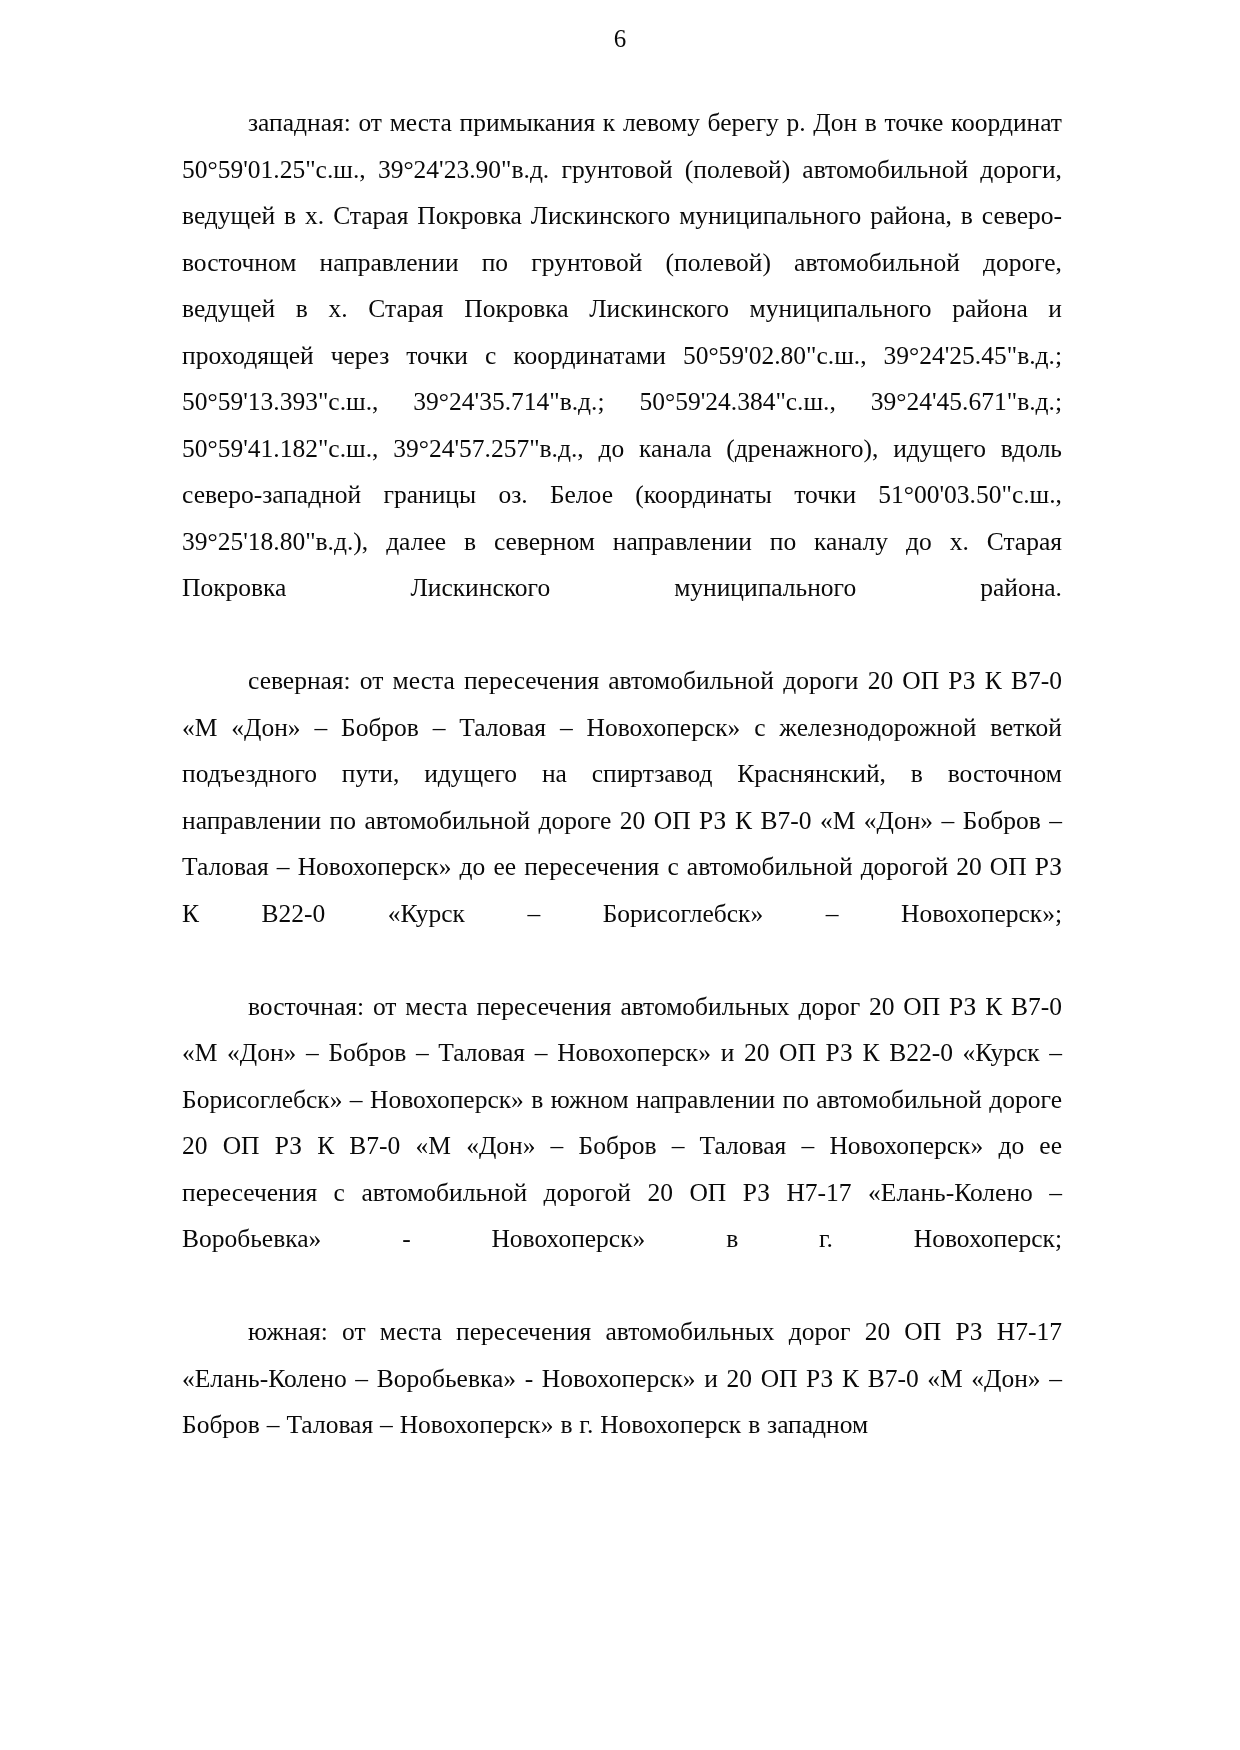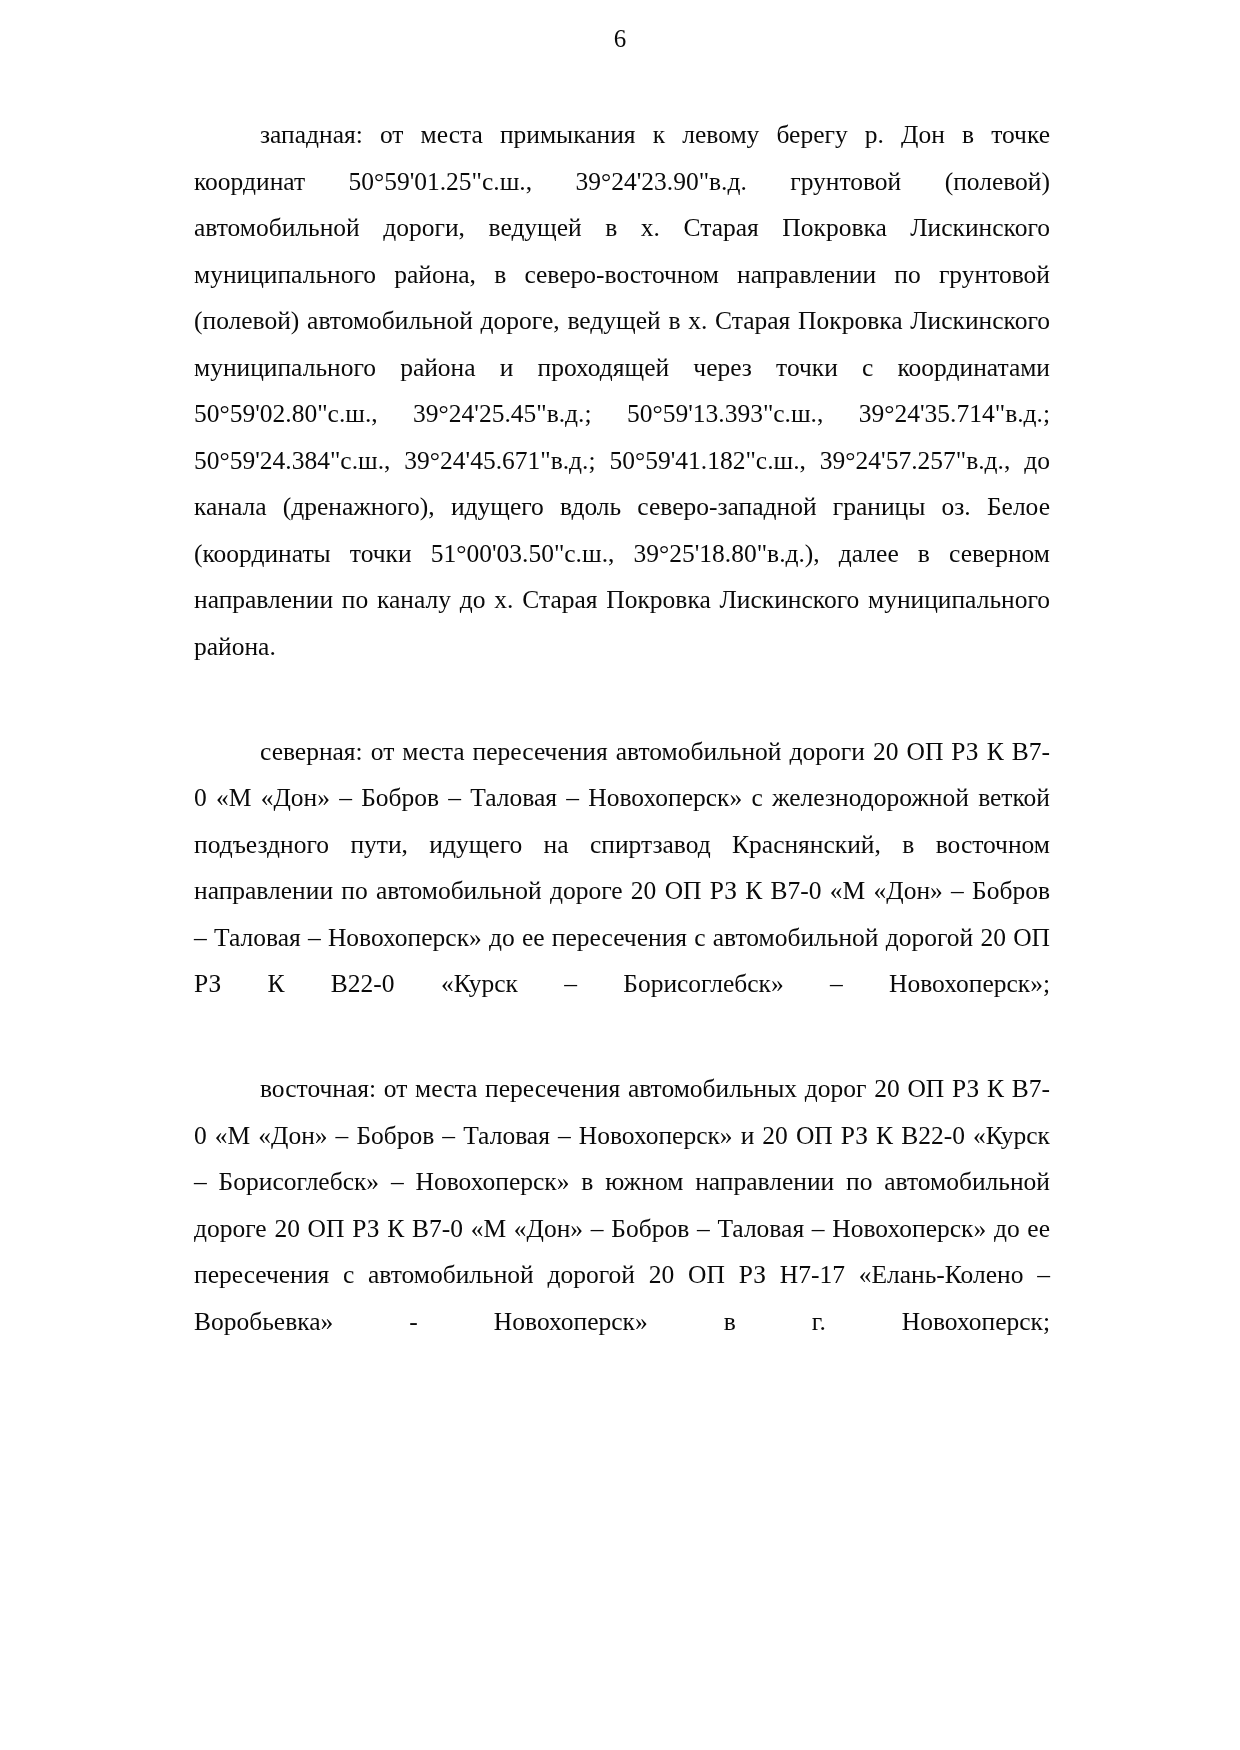--- a/index.html
+++ b/index.html
@@ -33,21 +33,21 @@
     line-height: 1;
     letter-spacing: 0;
   }
   .body-block {
     position: absolute;
     top: 100px;
     left: 182px;
     width: 880px;
   }
   .para {
-    margin: 12px;
+    margin: 0;
     font-size: 25.5px;
     line-height: 46.5px;
     text-align: justify;
     text-justify: inter-word;
     word-spacing: 0.02em;
     hyphens: none;
   }
   .para.indent {
     text-indent: 66px;
   }
@@ -73,15 +73,16 @@
 
   <div class="body-block">
 
     <p class="para indent">западная: от места примыкания к левому берегу р. Дон в точке координат 50°59'01.25"с.ш., 39°24'23.90"в.д. грунтовой (полевой) автомобильной дороги, ведущей в х. Старая Покровка Лискинского муниципального района, в северо-восточном направлении по грунтовой (полевой) автомобильной дороге, ведущей в х. Старая Покровка Лискинского муниципального района и проходящей через точки с координатами 50°59'02.80"с.ш., 39°24'25.45"в.д.; 50°59'13.393"с.ш., 39°24'35.714"в.д.; 50°59'24.384"с.ш., 39°24'45.671"в.д.; 50°59'41.182"с.ш., 39°24'57.257"в.д., до канала (дренажного), идущего вдоль северо-западной границы оз. Белое (координаты точки 51°00'03.50"с.ш., 39°25'18.80"в.д.), далее в северном направлении по каналу до х. Старая Покровка Лискинского муниципального района.</p>
 
 
     <p class="para indent">северная: от места пересечения автомобильной дороги 20 ОП РЗ К В7-0 «М «Дон» – Бобров – Таловая – Новохоперск» с железнодорожной веткой подъездного пути, идущего на спиртзавод Краснянский, в восточном направлении по автомобильной дороге 20 ОП РЗ К В7-0 «М «Дон» – Бобров – Таловая – Новохоперск» до ее пересечения с автомобильной дорогой 20 ОП РЗ К В22-0 «Курск – Борисоглебск» – Новохоперск»;</p>
 
     <p class="para indent">восточная: от места пересечения автомобильных дорог 20 ОП РЗ К В7-0 «М «Дон» – Бобров – Таловая – Новохоперск» и 20 ОП РЗ К В22-0 «Курск – Борисоглебск» – Новохоперск» в южном направлении по автомобильной дороге 20 ОП РЗ К В7-0 «М «Дон» – Бобров – Таловая – Новохоперск» до ее пересечения с автомобильной дорогой 20 ОП РЗ Н7-17 «Елань-Колено – Воробьевка» - Новохоперск» в г. Новохоперск;</p>
 
+    <p class="para indent no-stretch">южная: от места пересечения автомобильных дорог 20 ОП РЗ Н7-17 «Елань-Колено – Воробьевка» - Новохоперск» и 20 ОП РЗ К В7-0 «М «Дон» – Бобров – Таловая – Новохоперск» в г. Новохоперск в западном</p>
 
   </div>
 </div>
 
 </body></html>

